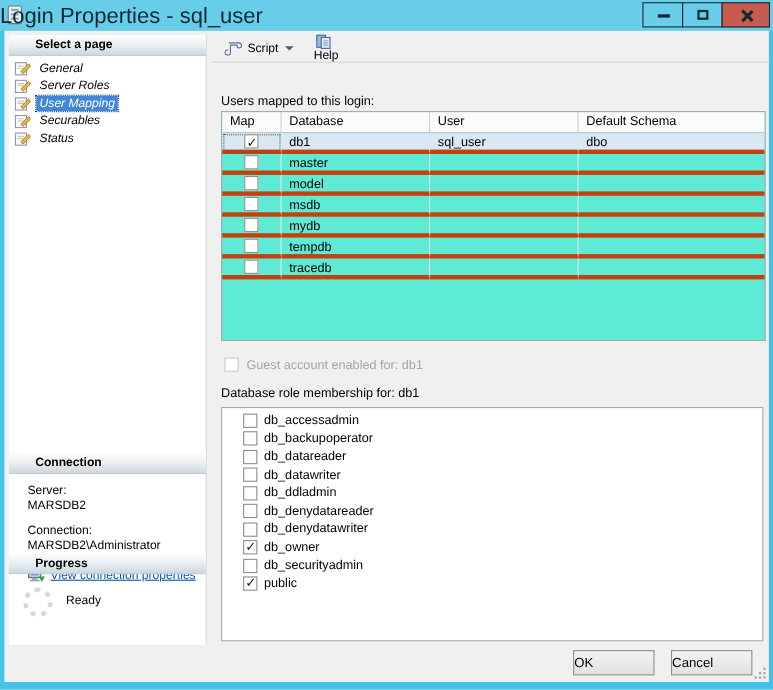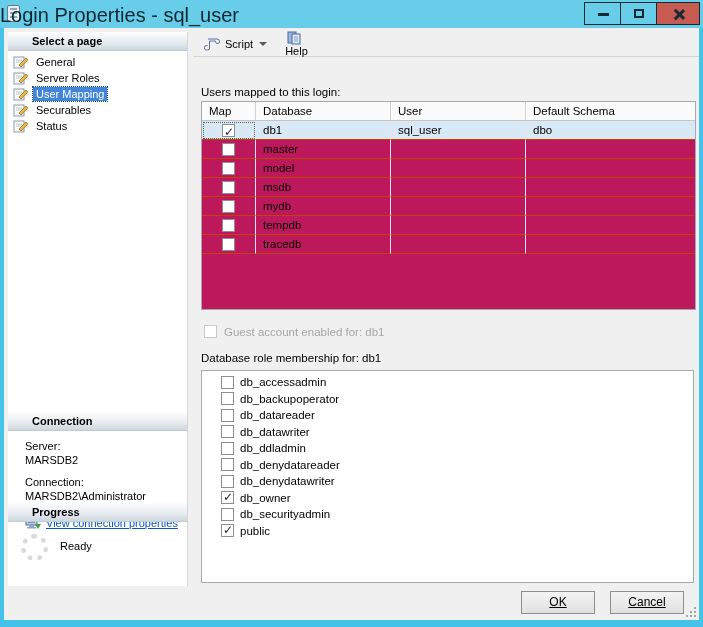--- a/index.html
+++ b/index.html
@@ -23,21 +23,21 @@
 
   
   #dialog { position:absolute; left:4px; top:28px; width:695px; height:592px; background:#f0f0f0; }
 
   
   #left-pane { position:absolute; left:4px; top:4px; width:180px; height:554px; background:#fff; border-right:1px solid #d6d6d6; }
   .section-header { height:19px; background:linear-gradient(180deg,#fdfdfd 0%,#e8edf1 55%,#cdd7de 100%); border-bottom:1px solid #c2ccd4; font-size:11px; font-weight:bold; color:#000; line-height:18px; padding-left:24px; }
   .sidebar-items { padding:3px 2px 0 5px; }
   .sidebar-item { display:flex; align-items:center; height:16px; font-size:11px; color:#000; cursor:default; }
   .sidebar-item .icon { width:15px; height:13px; margin-right:5px; flex:0 0 auto; }
-  .sidebar-item .lbl { padding:0 3px; line-height:14px; white-space:nowrap; }
+  .sidebar-item .lbl { padding:0 3px; line-height:14px; white-space:nowrap;font-style:italic; }
   .sidebar-item.selected .lbl { background:#4186d8; color:#fff; outline:1px dotted #17457e; }
 
   #connection-section { position:absolute; left:0; top:336px; width:179px;margin-top:44px; }
   .conn-body { padding:9px 0 0 17px; font-size:11px; color:#000; }
   .conn-label { margin-top:10px; }
   .conn-value { margin-top:2px; }
   #conn-link-row { display:flex; align-items:center; margin:14px 0 0 0; }
   #conn-link-row .icon { margin-right:5px; }
   #view-conn-link { font-size:11px; color:#0855bd; text-decoration:underline; cursor:pointer; }
 
@@ -48,25 +48,25 @@
   
   #toolbar { position:absolute; left:189px; top:4px; width:506px; height:25px; border-bottom:1px solid #d5d5d5; display:flex; align-items:center; padding-left:7px; }
   .tool-btn { display:flex; align-items:center; height:22px; padding:0 4px; font-size:11px; color:#000; cursor:default;justify-content:center; }
   .tool-btn .icon { margin-right:4px; }
   .drop-arrow { width:0; height:0; border-left:4px solid transparent; border-right:4px solid transparent; border-top:4px solid #5a5a5a; margin-left:6px; }
 
   .field-label { position:absolute; font-size:11.5px; color:#000; }
   #users-mapped-label { left:197px; top:58px; }
 
   
-  #map-table { position:absolute; left:197px; top:73px; width:495px; height:209px; background:#be185d; border:1px solid #a5a9ae; font-size:11.5px; }
+  #map-table { position:absolute; left:197px; top:73px; width:495px; height:209px; background:#5eead4; border:1px solid #a5a9ae; font-size:11.5px; }
   .thead { display:flex; height:19px; background:#fbfbfb; }
   .thead .th { line-height:18px; padding-left:7px; border-right:1px solid #cfcfcf; border-bottom:1px solid #c3c3c3; color:#000; }
   .trow { display:flex; height:19px; }
-  .trow .cell { line-height:18px; padding-left:7px; border-right:1px solid #e6e6e6; border-bottom:1px solid #c2410c; color:#000; position:relative; }
+  .trow .cell { line-height:18px; padding-left:7px; border-right:1px solid #e6e6e6; border-bottom:4px solid #c2410c; color:#000; position:relative; }
   .col-map { width:54px; flex:0 0 auto; }
   .col-db  { width:135px; flex:0 0 auto; }
   .col-user{ width:135px; flex:0 0 auto; }
   .col-schema { flex:1 1 auto; border-right:none !important; }
   .trow.selected .cell { background:#d9e8f5; }
   .trow .cell.map { display:flex; align-items:center; justify-content:center; padding-left:0; }
   .trow.selected .cell.map { outline:1px dotted #5a5a5a; outline-offset:-2px; }
 
   .checkbox { width:13px; height:13px; background:#fff; border:1px solid #8e8e8e; display:inline-block; position:relative; flex:0 0 auto; }
   .checkbox.checked::after { content:"\2713"; position:absolute; left:1px; top:-2px; font-size:12px; font-weight:bold; color:#1c1c1c; }
@@ -74,21 +74,21 @@
 
   
   #guest-row { position:absolute; left:200px; top:297px; display:flex; align-items:flex-end; }
   #guest-label { font-size:11.5px; color:#a6a6a6; margin-left:7px; }
   #roles-label { left:197px; top:324px; }
   #role-list { position:absolute; left:197px; top:342px; width:493px; height:213px; background:#fff; border:1px solid #a5a9ae; padding:3px 0 0 19px; overflow:hidden; }
   .role-item { display:flex; align-items:center; height:16.5px; font-size:11.5px; color:#000; }
   .role-item .role-lbl { margin-left:6px; line-height:14px; }
 
   
-  .dlg-btn { position:absolute; width:74px; height:23px; background:linear-gradient(180deg,#f3f3f3,#e1e1e1); border:1px solid #8e8e8e; font-size:12px; color:#000; text-align:center; line-height:21px; cursor:default;text-decoration:underline; }
+  .dlg-btn { position:absolute; width:74px; height:23px; background:linear-gradient(180deg,#f3f3f3,#e1e1e1); border:1px solid #8e8e8e; font-size:12px; color:#000; text-align:left; line-height:21px; cursor:default; }
   #ok-btn { left:517px; top:563px; }
   #cancel-btn { left:606px; top:563px; }
   #resize-grip { position:absolute; right:3px; bottom:3px; width:10px; height:10px; }
   #resize-grip::before { content:""; position:absolute; right:0; bottom:0; width:2px; height:2px; background:#9fa5ab;
     box-shadow:-4px 0 #9fa5ab,-8px 0 #9fa5ab,0 -4px #9fa5ab,-4px -4px #9fa5ab,0 -8px #9fa5ab; }
   svg { display:block; }
 </style>
 </head>
 <body>
 

